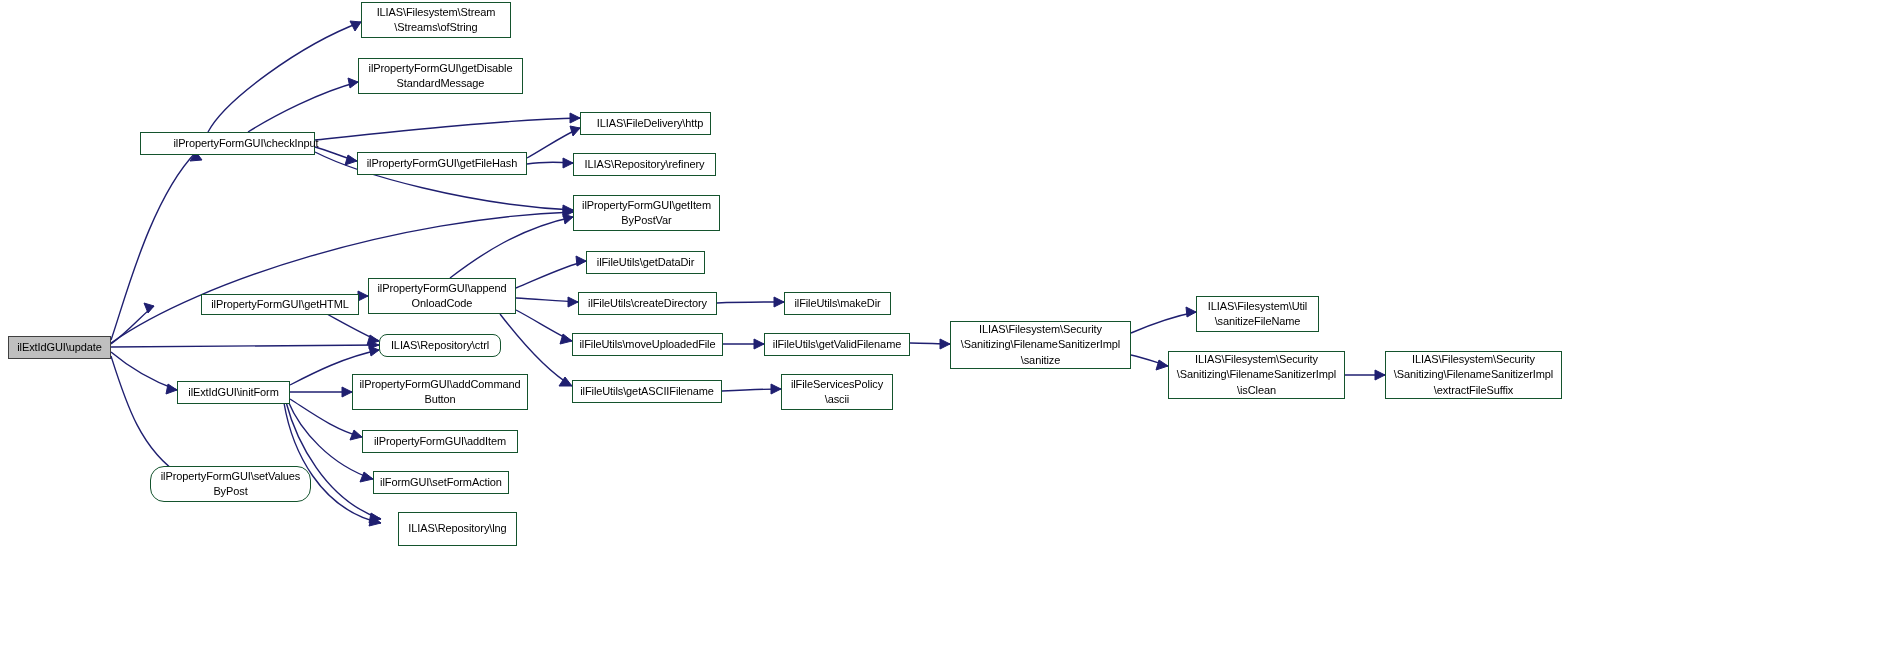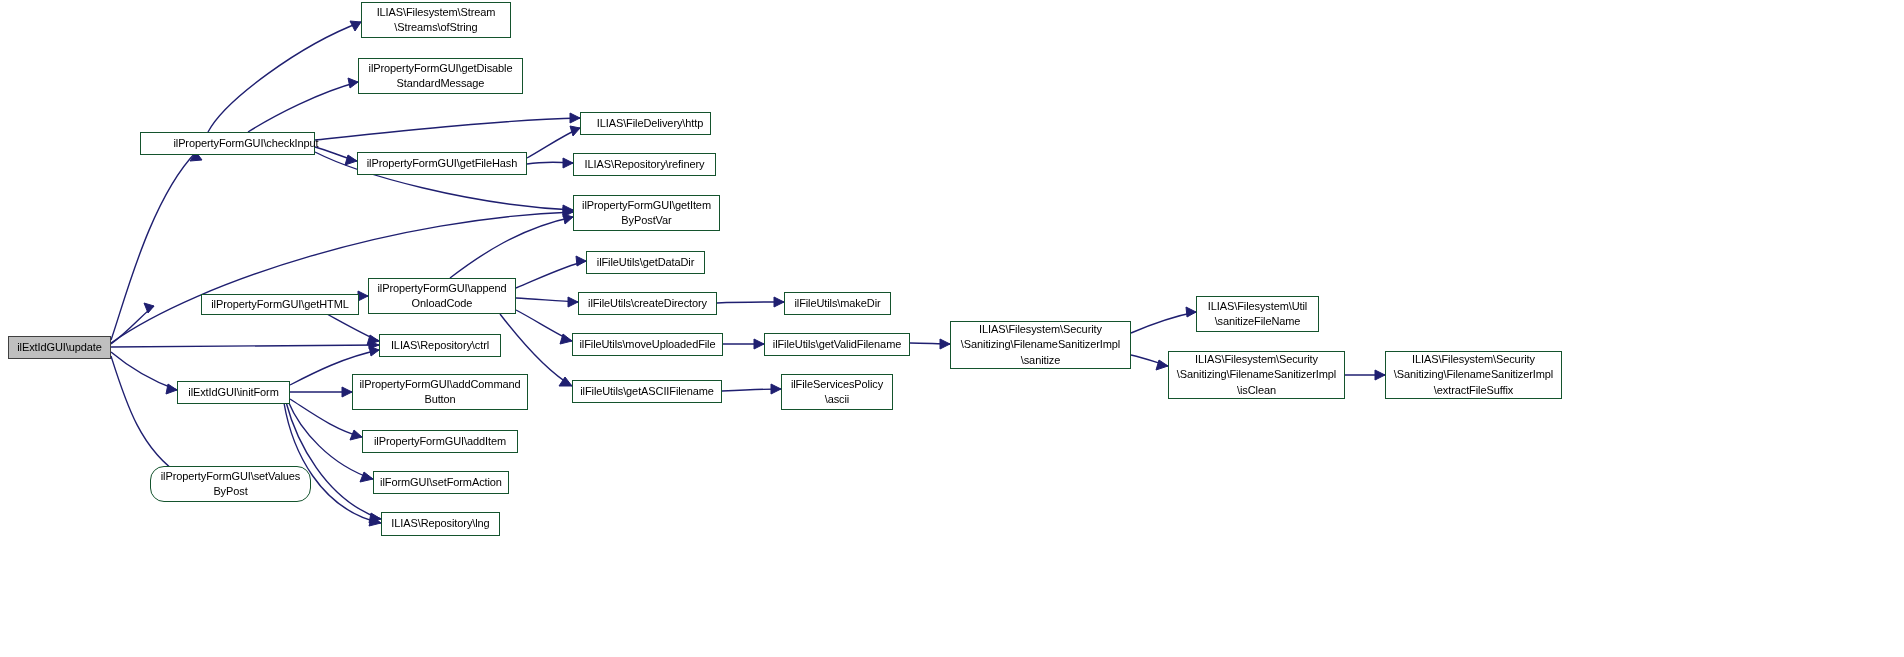--- a/index.html
+++ b/index.html
@@ -134,26 +134,26 @@
       <div class="node" style="left: 177px; top: 381px; width: 113px; height: 23px;">ilExtIdGUI\initForm</div>
       <div class="node" style="left: 150px; top: 466px; width: 161px; height: 36px; border-radius: 14px;">ilPropertyFormGUI\setValues
 ByPost</div>
       <div class="node" style="left: 361px; top: 2px; width: 150px; height: 36px;">ILIAS\Filesystem\Stream
 \Streams\ofString</div>
       <div class="node" style="left: 358px; top: 58px; width: 165px; height: 36px;">ilPropertyFormGUI\getDisable
 StandardMessage</div>
       <div class="node" style="left: 357px; top: 152px; width: 170px; height: 23px;">ilPropertyFormGUI\getFileHash</div>
       <div class="node" style="left: 368px; top: 278px; width: 148px; height: 36px;">ilPropertyFormGUI\append
 OnloadCode</div>
-      <div class="node" style="left: 379px; top: 334px; width: 122px; height: 23px;">ILIAS\Repository\ctrl</div>
+      <div class="node" style="left: 379px; top: 334px; width: 122px; height: 23px; border-radius: 8px;">ILIAS\Repository\ctrl</div>
       <div class="node" style="left: 352px; top: 374px; width: 176px; height: 36px;">ilPropertyFormGUI\addCommand
 Button</div>
       <div class="node" style="left: 362px; top: 430px; width: 156px; height: 23px;">ilPropertyFormGUI\addItem</div>
       <div class="node" style="left: 373px; top: 471px; width: 136px; height: 23px;">ilFormGUI\setFormAction</div>
-      <div class="node" style="left: 381px; top: 512px; width: 119px; height: 24px;">ILIAS\Repository\lng</div>
+      <div class="node" style="left: 398px; top: 512px; width: 119px; height: 34px;">ILIAS\Repository\lng</div>
       <div class="node" style="left: 580px; top: 112px; width: 131px; height: 23px; padding-left: 12px;">ILIAS\FileDelivery\http</div>
       <div class="node" style="left: 573px; top: 153px; width: 143px; height: 23px;">ILIAS\Repository\refinery</div>
       <div class="node" style="left: 573px; top: 195px; width: 147px; height: 36px;">ilPropertyFormGUI\getItem
 ByPostVar</div>
       <div class="node" style="left: 586px; top: 251px; width: 119px; height: 23px;">ilFileUtils\getDataDir</div>
       <div class="node" style="left: 578px; top: 292px; width: 139px; height: 23px;">ilFileUtils\createDirectory</div>
       <div class="node" style="left: 572px; top: 333px; width: 151px; height: 23px;">ilFileUtils\moveUploadedFile</div>
       <div class="node" style="left: 572px; top: 380px; width: 150px; height: 23px;">ilFileUtils\getASCIIFilename</div>
       <div class="node" style="left: 784px; top: 292px; width: 107px; height: 23px;">ilFileUtils\makeDir</div>
       <div class="node" style="left: 764px; top: 333px; width: 146px; height: 23px;">ilFileUtils\getValidFilename</div>

